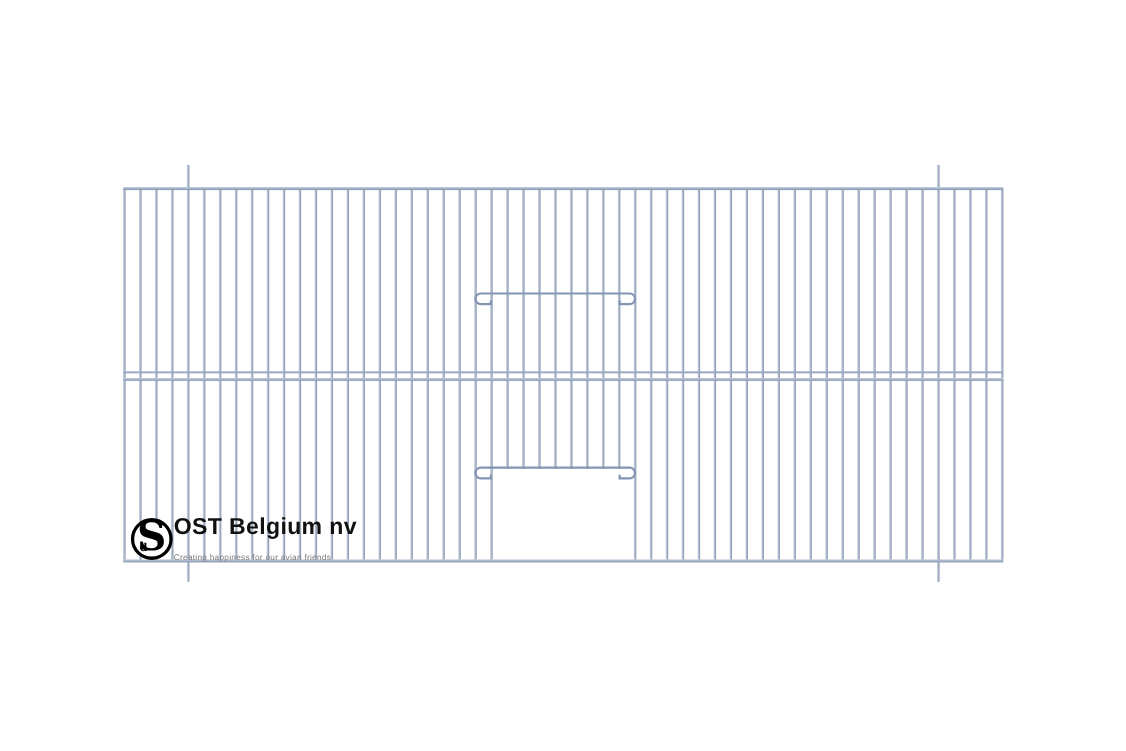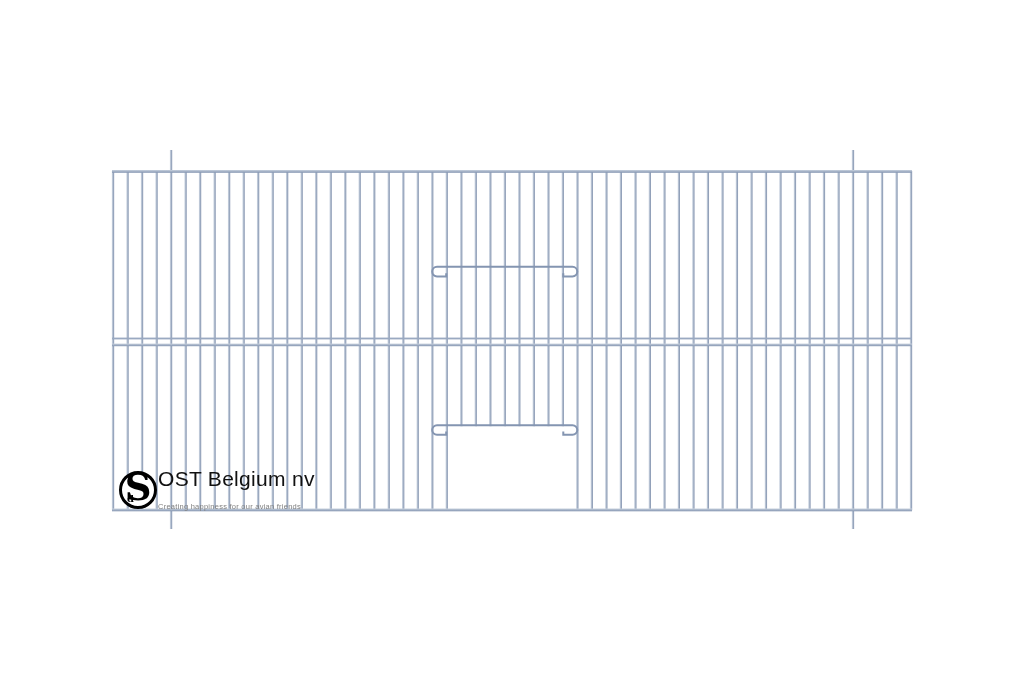--- a/index.html
+++ b/index.html
@@ -39,21 +39,21 @@
     position:absolute;
     left:5px;bottom:2px;
     font-family:"DejaVu Serif",serif;
     font-weight:bold;
     font-size:10px;
     color:#000;
   }
   .logo-text{display:flex;flex-direction:column;justify-content:center;}
   .logo-company{
     font-size:21px;
-    font-weight:normal;
+    font-weight:bold;
     color:#111;
     letter-spacing:0.3px;
     line-height:1.05;
     white-space:nowrap;
   }
   .logo-tagline{
     font-size:7.5px;
     color:#7f7f7f;
     letter-spacing:0.25px;
     margin-top:12px;

